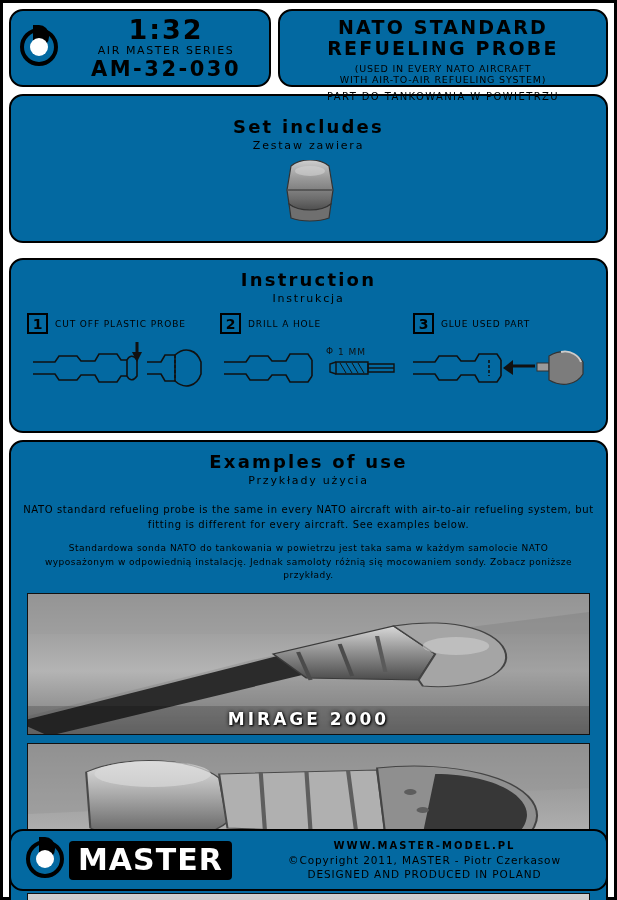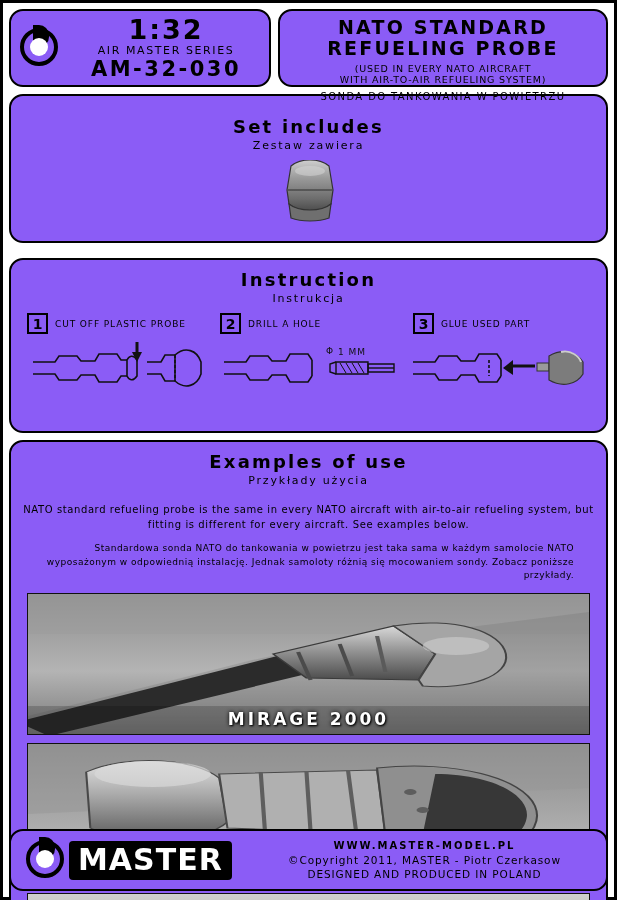--- a/index.html
+++ b/index.html
@@ -20,21 +20,21 @@
     height: 900px;
     box-sizing: border-box;
     border: 3px solid #000;
     padding: 6px;
     background: #fff;
   }
   .panel {
     border: 2px solid #000;
     border-radius: 14px;
     box-sizing: border-box;
-    background: #8b5cf6;
+    background: #0369a1;
   }
 
   
   .header {
     display: flex;
     height: 78px;
     margin-bottom: 7px;
   }
   .header-left {
     width: 262px;
@@ -194,21 +194,20 @@
     letter-spacing: 0.6px;
     line-height: 1.45;
     margin-top: 16px;
   }
   .para-pl {
     font-size: 9px;
     letter-spacing: 0.5px;
     line-height: 1.5;
     margin-top: 10px;
     padding: 0 22px;
-    text-align: right;
   }
   .photo-grid {
     margin-top: 10px;
     display: grid;
     grid-template-columns: 1fr;
     gap: 8px 10px;
     padding: 0 6px;
   }
   .photo {
     position: relative;
@@ -285,21 +284,21 @@
         <div class="scale-big">1:32</div>
         <div class="series">AIR MASTER SERIES</div>
         <div class="code">AM-32-030</div>
       </div>
     </div>
     <div class="panel header-right">
       <div class="title-1">NATO STANDARD</div>
       <div class="title-1">REFUELING PROBE</div>
       <div class="title-sub">(USED IN EVERY NATO AIRCRAFT</div>
       <div class="title-sub" style="margin-top:0">WITH AIR-TO-AIR REFUELING SYSTEM)</div>
-      <div class="title-pl">SONDA DO TANKOWANIA W POWIETRZU</div>
+      <div class="title-pl">PART DO TANKOWANIA W POWIETRZU</div>
     </div>
   </div>
 
   <div class="panel set-includes">
     <div class="sec-title">Set includes</div>
     <div class="sec-sub">Zestaw zawiera</div>
     <div class="probe-art">
       <svg width="96" height="62" viewBox="0 0 96 62">
         <defs>
           <linearGradient id="pg" x1="0" y1="0" x2="0" y2="1">

